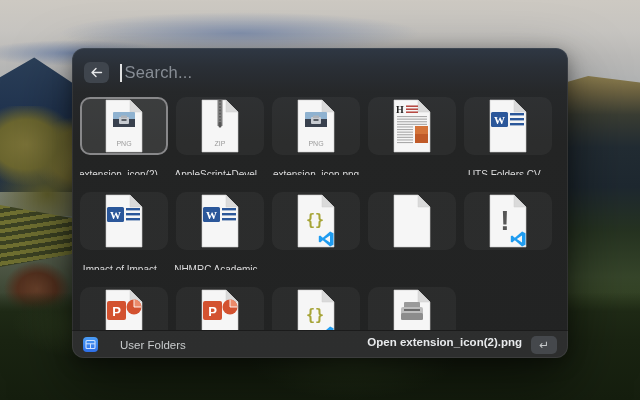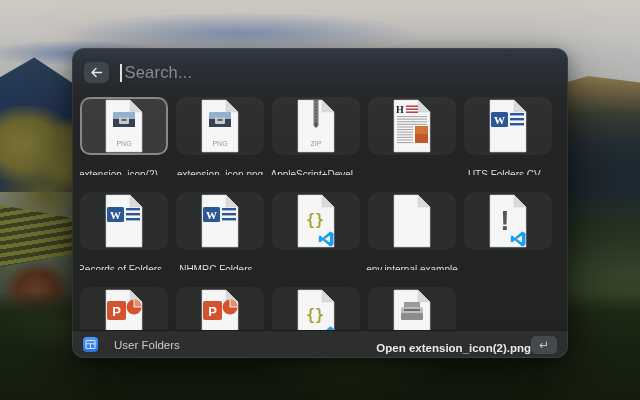--- a/index.html
+++ b/index.html
@@ -59,23 +59,23 @@
   .tilebox{width:88px;height:58px;box-sizing:border-box;border-radius:10px;
     background:rgba(255,255,255,.045);border:2px solid transparent;
     display:flex;align-items:center;justify-content:center;}
   .tile.selected .tilebox{background:rgba(255,255,255,.10);border-color:#88888a;}
   .tilelabel{margin-top:14px;width:96px;font-size:10px;color:#dcdcdd;text-align:center;
     white-space:nowrap;overflow:hidden;}
 
   .footer{position:absolute;left:0;bottom:0;width:100%;height:28px;box-sizing:border-box;
     background:rgba(255,255,255,.05);border-top:1px solid rgba(0,0,0,.4);
     display:flex;align-items:center;justify-content:space-between;padding:0 11px;}
-  .f-left{display:flex;align-items:center;gap:16px;}
+  .f-left{display:flex;align-items:center;gap:22px;}
   .f-left .srclabel{font-size:11.5px;color:#c9cccd;}
-  .f-right{display:flex;align-items:flex-end;}
+  .f-right{display:flex;align-items:flex-start;gap:9px;}
   .actionlabel{font-size:11.5px;font-weight:600;color:#e8eaec;}
   .retkey{width:26px;height:18px;border:none;border-radius:5px;background:#45484c;
     color:#c6c8ca;font-size:12px;line-height:18px;text-align:center;cursor:pointer;
     font-family:"DejaVu Sans",sans-serif;padding:0;}
 </style>
 </head>
 <body>
 
 <div class="stage">
 
@@ -118,42 +118,42 @@
               <text x="22" y="47" text-anchor="middle" font-size="7" fill="#9b9b9b" font-family="Liberation Sans, sans-serif">PNG</text>
             </svg>
           </div>
           <div class="tilelabel">extension_icon(2)....</div>
         </div>
         <div class="tile">
           <div class="tilebox">
             <svg width="44" height="54" viewBox="0 0 44 54">
               <path d="M4 1 h24 l12 12 v40 h-36 z" fill="#f6f6f6" stroke="#cfcfcf" stroke-width="0.6"></path>
               <path d="M28 1 l12 12 h-12 z" fill="#dadada" stroke="#cfcfcf" stroke-width="0.5"></path>
+              <rect x="19.5" y="1" width="5" height="26" fill="#7d7d7d"></rect>
+              <path d="M22 1 v25" stroke="#4c4c4c" stroke-width="1.3" stroke-dasharray="1.6 1.6"></path>
+              <rect x="20.6" y="23" width="2.8" height="5.5" rx="1" fill="#555"></rect>
+              <text x="22" y="47" text-anchor="middle" font-size="7" fill="#9b9b9b" font-family="Liberation Sans, sans-serif">ZIP</text>
+            </svg>
+          </div>
+          <div class="tilelabel">AppleScript+Devel...</div>
+        </div>
+        <div class="tile">
+          <div class="tilebox">
+            <svg width="44" height="54" viewBox="0 0 44 54">
+              <path d="M4 1 h24 l12 12 v40 h-36 z" fill="#f6f6f6" stroke="#cfcfcf" stroke-width="0.6"></path>
+              <path d="M28 1 l12 12 h-12 z" fill="#dadada" stroke="#cfcfcf" stroke-width="0.5"></path>
               <rect x="11" y="13" width="22" height="15" rx="1" fill="#8fb2d0"></rect>
               <rect x="11" y="20" width="22" height="8" fill="#39414e"></rect>
               <rect x="17" y="18" width="10" height="7" rx="1" fill="#c7cbd1"></rect>
               <rect x="19" y="16.5" width="6" height="2.5" rx="0.5" fill="#aeb3ba"></rect>
               <rect x="19.5" y="20" width="5" height="2" fill="#5a5f66"></rect>
               <text x="22" y="47" text-anchor="middle" font-size="7" fill="#9b9b9b" font-family="Liberation Sans, sans-serif">PNG</text>
             </svg>
           </div>
           <div class="tilelabel">extension_icon.png</div>
-        </div>
-        <div class="tile">
-          <div class="tilebox">
-            <svg width="44" height="54" viewBox="0 0 44 54">
-              <path d="M4 1 h24 l12 12 v40 h-36 z" fill="#f6f6f6" stroke="#cfcfcf" stroke-width="0.6"></path>
-              <path d="M28 1 l12 12 h-12 z" fill="#dadada" stroke="#cfcfcf" stroke-width="0.5"></path>
-              <rect x="19.5" y="1" width="5" height="26" fill="#7d7d7d"></rect>
-              <path d="M22 1 v25" stroke="#4c4c4c" stroke-width="1.3" stroke-dasharray="1.6 1.6"></path>
-              <rect x="20.6" y="23" width="2.8" height="5.5" rx="1" fill="#555"></rect>
-              <text x="22" y="47" text-anchor="middle" font-size="7" fill="#9b9b9b" font-family="Liberation Sans, sans-serif">ZIP</text>
-            </svg>
-          </div>
-          <div class="tilelabel">AppleScript+Devel...</div>
         </div>
         <div class="tile">
           <div class="tilebox">
             <svg width="44" height="54" viewBox="0 0 44 54">
               <path d="M4 1 h24 l12 12 v40 h-36 z" fill="#f6f6f6" stroke="#cfcfcf" stroke-width="0.6"></path>
               <path d="M28 1 l12 12 h-12 z" fill="#dadada" stroke="#cfcfcf" stroke-width="0.5"></path>
               <text x="6" y="14" font-size="10" font-weight="bold" fill="#1c1c1c" font-family="Liberation Serif, serif">H</text>
               <rect x="16" y="6.5" width="12" height="1.4" fill="#b03830"></rect>
               <rect x="16" y="9.5" width="12" height="1.4" fill="#b03830"></rect>
               <rect x="16" y="12.5" width="12" height="1.4" fill="#b03830"></rect>
@@ -192,56 +192,55 @@
             <svg width="44" height="54" viewBox="0 0 44 54">
               <path d="M4 1 h24 l12 12 v40 h-36 z" fill="#f6f6f6" stroke="#cfcfcf" stroke-width="0.6"></path>
               <path d="M28 1 l12 12 h-12 z" fill="#dadada" stroke="#cfcfcf" stroke-width="0.5"></path>
               <rect x="5" y="13" width="17" height="15" rx="1.5" fill="#2b579a"></rect>
               <text x="13.5" y="24.5" text-anchor="middle" font-size="11" font-weight="bold" fill="#fff" font-family="Liberation Serif, serif">W</text>
               <rect x="24" y="14" width="14" height="2.4" fill="#2b579a"></rect>
               <rect x="24" y="19" width="14" height="2.4" fill="#2b579a"></rect>
               <rect x="24" y="24" width="14" height="2.4" fill="#2b579a"></rect>
             </svg>
           </div>
-          <div class="tilelabel">Records of Folders...</div>
+          <div class="tilelabel">Impact of Impact...</div>
         </div>
         <div class="tile">
           <div class="tilebox">
             <svg width="44" height="54" viewBox="0 0 44 54">
               <path d="M4 1 h24 l12 12 v40 h-36 z" fill="#f6f6f6" stroke="#cfcfcf" stroke-width="0.6"></path>
               <path d="M28 1 l12 12 h-12 z" fill="#dadada" stroke="#cfcfcf" stroke-width="0.5"></path>
               <rect x="5" y="13" width="17" height="15" rx="1.5" fill="#2b579a"></rect>
               <text x="13.5" y="24.5" text-anchor="middle" font-size="11" font-weight="bold" fill="#fff" font-family="Liberation Serif, serif">W</text>
               <rect x="24" y="14" width="14" height="2.4" fill="#2b579a"></rect>
               <rect x="24" y="19" width="14" height="2.4" fill="#2b579a"></rect>
               <rect x="24" y="24" width="14" height="2.4" fill="#2b579a"></rect>
             </svg>
           </div>
-          <div class="tilelabel">NHMRC Folders...</div>
+          <div class="tilelabel">NHMRC Academic...</div>
         </div>
         <div class="tile">
           <div class="tilebox">
             <svg width="44" height="54" viewBox="0 0 44 54">
               <path d="M4 1 h24 l12 12 v40 h-36 z" fill="#f6f6f6" stroke="#cfcfcf" stroke-width="0.6"></path>
               <path d="M28 1 l12 12 h-12 z" fill="#dadada" stroke="#cfcfcf" stroke-width="0.5"></path>
               <text x="21" y="31" text-anchor="middle" font-size="15" font-weight="bold" fill="#a6a437" font-family="DejaVu Sans Mono, monospace">{}</text>
               <g transform="translate(24.5,37) scale(0.5)">
                 <path fill="#1f9cf0" fill-rule="evenodd" d="M23.2 1 L30 4.4 V27.6 L23.2 31 L8.7 18.6 L3.2 22.9 L0.6 21.6 V10.4 L3.2 9.1 L8.7 13.4 Z M23 9 L12.7 16 L23 23 Z"></path>
               </g>
             </svg>
           </div>
         </div>
         <div class="tile">
           <div class="tilebox">
             <svg width="44" height="54" viewBox="0 0 44 54">
               <path d="M4 1 h24 l12 12 v40 h-36 z" fill="#f6f6f6" stroke="#cfcfcf" stroke-width="0.6"></path>
               <path d="M28 1 l12 12 h-12 z" fill="#dadada" stroke="#cfcfcf" stroke-width="0.5"></path>
             </svg>
           </div>
-          <div class="tilelabel">env.internal.example</div>
         </div>
         <div class="tile">
           <div class="tilebox">
             <svg width="44" height="54" viewBox="0 0 44 54">
               <path d="M4 1 h24 l12 12 v40 h-36 z" fill="#f6f6f6" stroke="#cfcfcf" stroke-width="0.6"></path>
               <path d="M28 1 l12 12 h-12 z" fill="#dadada" stroke="#cfcfcf" stroke-width="0.5"></path>
               <text x="19" y="36" text-anchor="middle" font-size="28" font-weight="bold" fill="#565656" font-family="Liberation Sans, sans-serif">!</text>
               <g transform="translate(24.5,37) scale(0.5)">
                 <path fill="#1f9cf0" fill-rule="evenodd" d="M23.2 1 L30 4.4 V27.6 L23.2 31 L8.7 18.6 L3.2 22.9 L0.6 21.6 V10.4 L3.2 9.1 L8.7 13.4 Z M23 9 L12.7 16 L23 23 Z"></path>
               </g>

